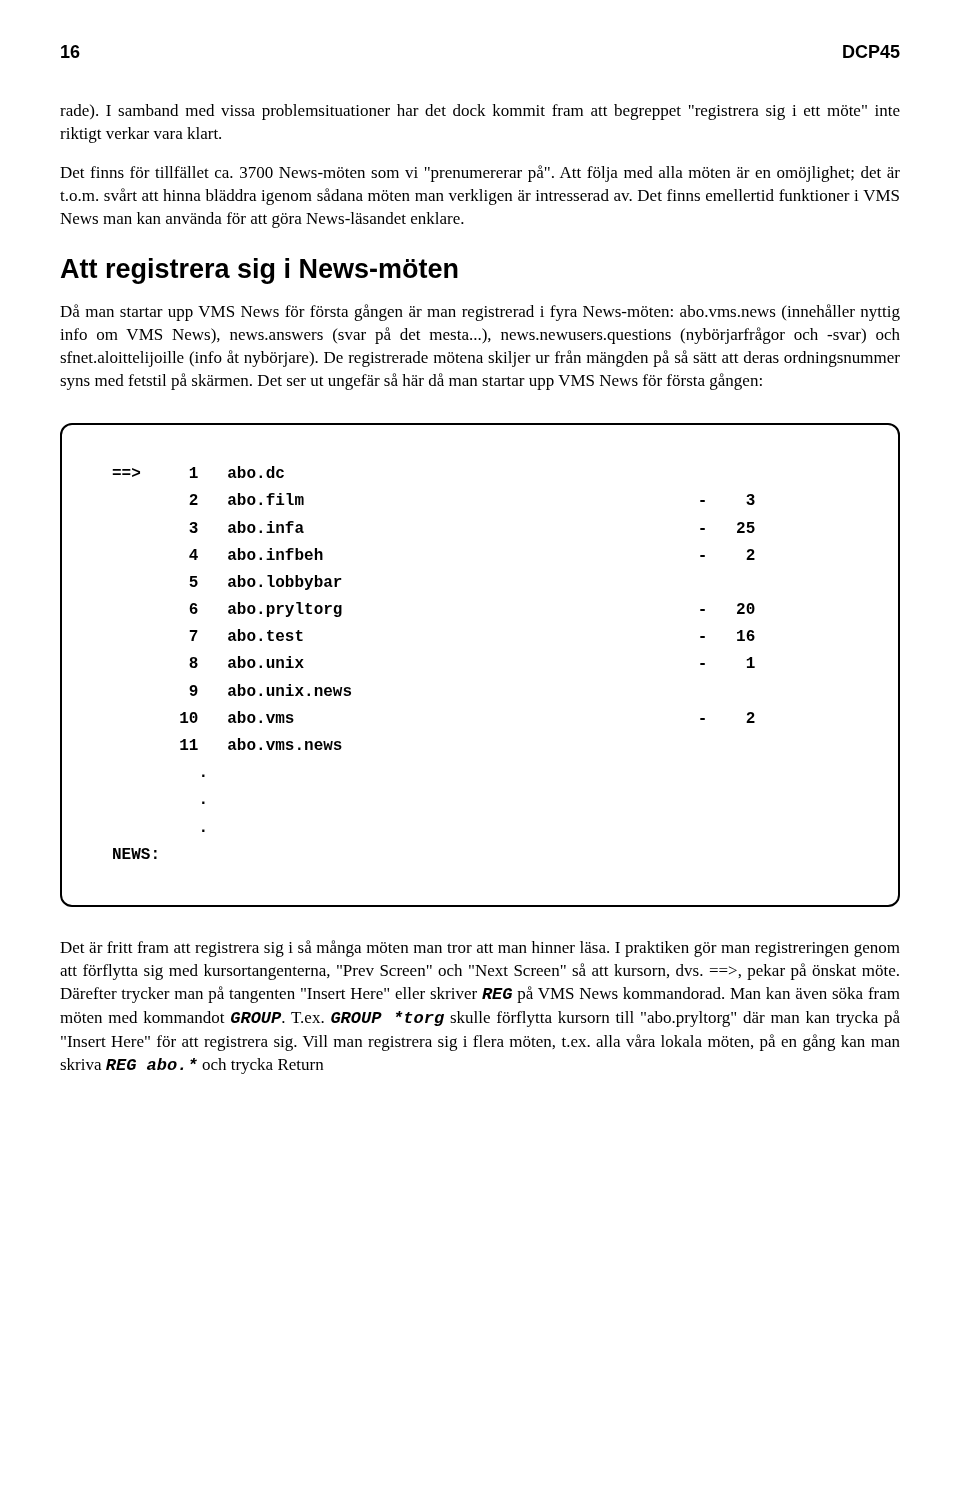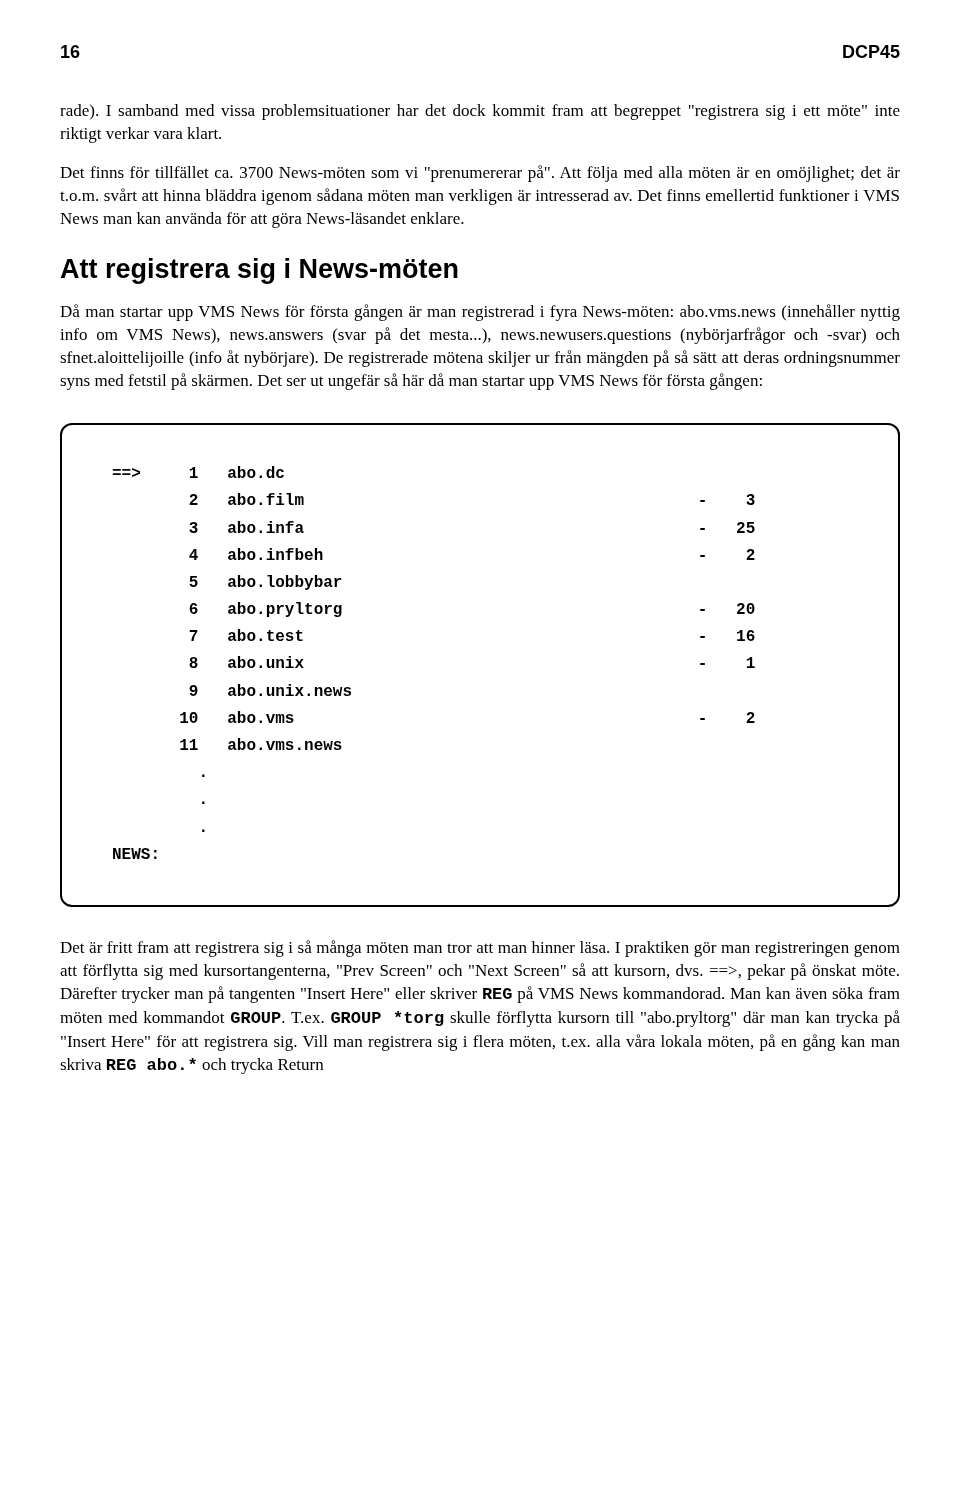--- a/index.html
+++ b/index.html
@@ -40,20 +40,21 @@
     margin: 30px 0 30px 0;
     font-family: 'Courier New', Courier, monospace;
     font-weight: bold;
     font-size: 16px;
     white-space: pre;
     line-height: 1.7;
   }
   .mono-inline {
     font-family: 'Courier New', Courier, monospace;
     font-weight: bold;
+    font-style: italic;
   }
   .italic {
   }
 </style>
 </head>
 <body>
 
 <div class="header">
   <span>16</span>
   <span>DCP45</span>

